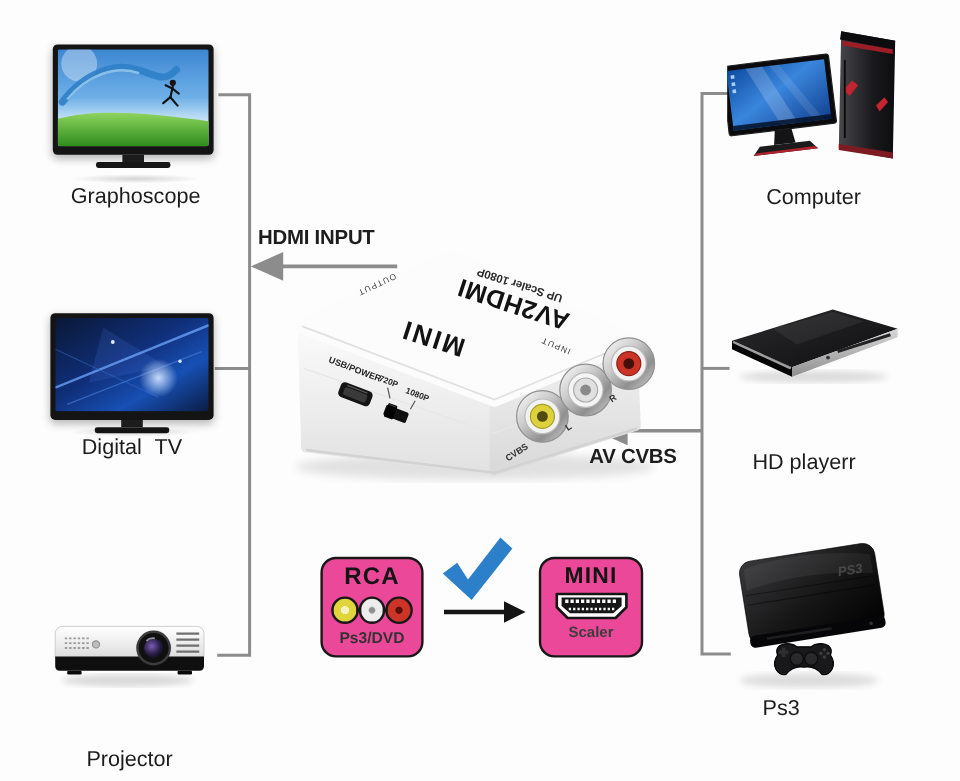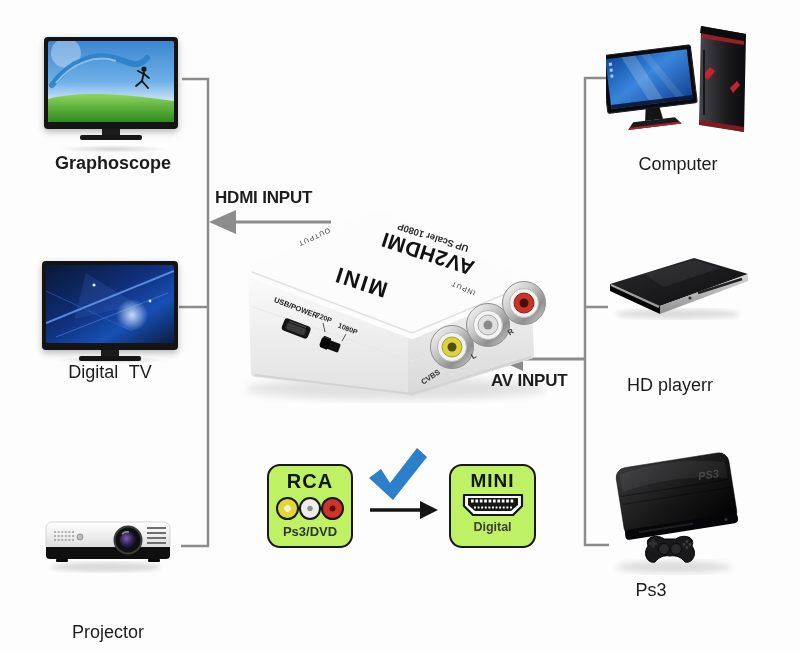--- a/index.html
+++ b/index.html
@@ -9,36 +9,36 @@
   svg { display:block; }
   svg text { font-family:"Liberation Sans", sans-serif; }
 
   
   .conn-label { position:absolute; font-weight:700; font-size:17px; color:#1d1d1d; letter-spacing:-0.2px; white-space:nowrap; }
   #hdmi-out-label { left:215px; top:188px; }
   #av-in-label   { left:491px; top:371px; }
 
   
   .dev-label { position:absolute; font-size:18px; color:#1c1c1c; text-align:center; white-space:nowrap; }
-  #lbl-graphoscope { left:40px;  top:153px; width:146px;font-weight:bold; }
+  #lbl-graphoscope { left:40px;  top:153px; width:146px; }
   #lbl-digitaltv   { left:38px;  top:362px; width:144px; word-spacing:6px; }
   #lbl-projector   { left:38px;  top:582px; width:140px;margin-top:40px; }
   #lbl-computer    { left:612px; top:154px; width:132px; }
   #lbl-hdplayer    { left:606px; top:336px; width:128px;margin-top:39px; }
   #lbl-ps3         { left:601px; top:580px; width:100px; }
 
   
   .tv-frame { background:#141414; border-radius:4px; padding:4px 4px 7px 4px; box-shadow:0 3px 7px rgba(0,0,0,.28); }
   .tv-screen { width:100%; height:100%; border-radius:2px; overflow:hidden; position:relative; }
   .tv-neck { width:18px; height:6px; background:#1c1c1c; margin:0 auto; }
   .tv-base { width:62px; height:5px; background:#161616; border-radius:2px; margin:0 auto; }
   .dev-shadow { position:absolute; background:radial-gradient(ellipse at center, rgba(0,0,0,.16), rgba(0,0,0,0) 70%); }
 
   
-  .badge { position:absolute; width:86px; height:84px; border:2.5px solid #181818; border-radius:13px; background:#bef264;
+  .badge { position:absolute; width:86px; height:84px; border:2.5px solid #181818; border-radius:13px; background:#ec4899;
            display:flex; flex-direction:column; align-items:center; box-sizing:border-box; }
   #rca-badge  { left:267px; top:464px; }
   #hdmi-badge { left:449px; top:464px; width:87px; }
   .badge-title { font-size:20px; font-weight:700; letter-spacing:1px; color:#141414; margin-top:4px; }
   .badge-sub   { font-size:13px; font-weight:700; color:#333; margin-top:4px; }
   .rca-row { position:relative; width:100%; height:24px; margin-top:3px; padding:0 7px; box-sizing:border-box;
              display:flex; justify-content:space-between; align-items:center; }
   .rca-line { position:absolute; left:10px; right:10px; top:50%; height:2.5px; margin-top:-1px; background:#181818; }
   .circ { width:19px; height:19px; border:2.3px solid #181818; border-radius:50%; position:relative; z-index:1; box-sizing:content-box; }
   .circ.yellow { background:radial-gradient(circle, #f5f1c2 0 24%, #e0d53a 27% 100%); }
@@ -339,21 +339,21 @@
       <circle cx="286" cy="110" r="14.5" fill="#f2f2f2" stroke="#bbb" stroke-width="1"></circle>
       <circle cx="286" cy="110" r="10" fill="#cc3327" stroke="#8e1f15" stroke-width="1"></circle>
       <circle cx="286" cy="110" r="4.5" fill="#43100a"></circle>
     </g>
     <text transform="translate(194,186) rotate(-33)" text-anchor="middle" font-size="7.5" font-weight="700" fill="#333">CVBS</text>
     <text transform="translate(237,165) rotate(-33)" text-anchor="middle" font-size="7.5" font-weight="700" fill="#333">L</text>
     <text transform="translate(274,141) rotate(-33)" text-anchor="middle" font-size="7.5" font-weight="700" fill="#333">R</text>
   </svg>
 
   <div class="conn-label" id="hdmi-out-label">HDMI INPUT</div>
-  <div class="conn-label" id="av-in-label">AV INPUT</div>
+  <div class="conn-label" id="av-in-label">AV CVBS</div>
 
   <div class="dev-label" id="lbl-graphoscope">Graphoscope</div>
   <div class="dev-label" id="lbl-digitaltv">Digital TV</div>
   <div class="dev-label" id="lbl-projector">Projector</div>
   <div class="dev-label" id="lbl-computer">Computer</div>
   <div class="dev-label" id="lbl-hdplayer">HD playerr</div>
   <div class="dev-label" id="lbl-ps3">Ps3</div>
 
   <div class="badge" id="rca-badge">
     <div class="badge-title">RCA</div>
@@ -376,16 +376,16 @@
   </svg>
 
   <div class="badge" id="hdmi-badge">
     <div class="badge-title" style="font-size:19px;">MINI</div>
     <svg width="64" height="24" viewBox="0 0 64 24" style="margin-top:1px;">
       <path d="M3,2 H61 V13 L52,22 H12 L3,13 Z" fill="#fff" stroke="#161616" stroke-width="2.2" stroke-linejoin="round"></path>
       <path d="M7,5 H57 V12 L50,18 H14 L7,12 Z" fill="#161616"></path>
       <line x1="10" y1="8" x2="54" y2="8" stroke="#fff" stroke-width="3" stroke-dasharray="2.7 1.7"></line>
       <line x1="13" y1="14.5" x2="51" y2="14.5" stroke="#fff" stroke-width="2.2" stroke-dasharray="1.9 1.7"></line>
     </svg>
-    <div class="hdmi-sub">Digital</div>
+    <div class="hdmi-sub">Scaler</div>
   </div>
 
 </div>
 
 </body></html>

